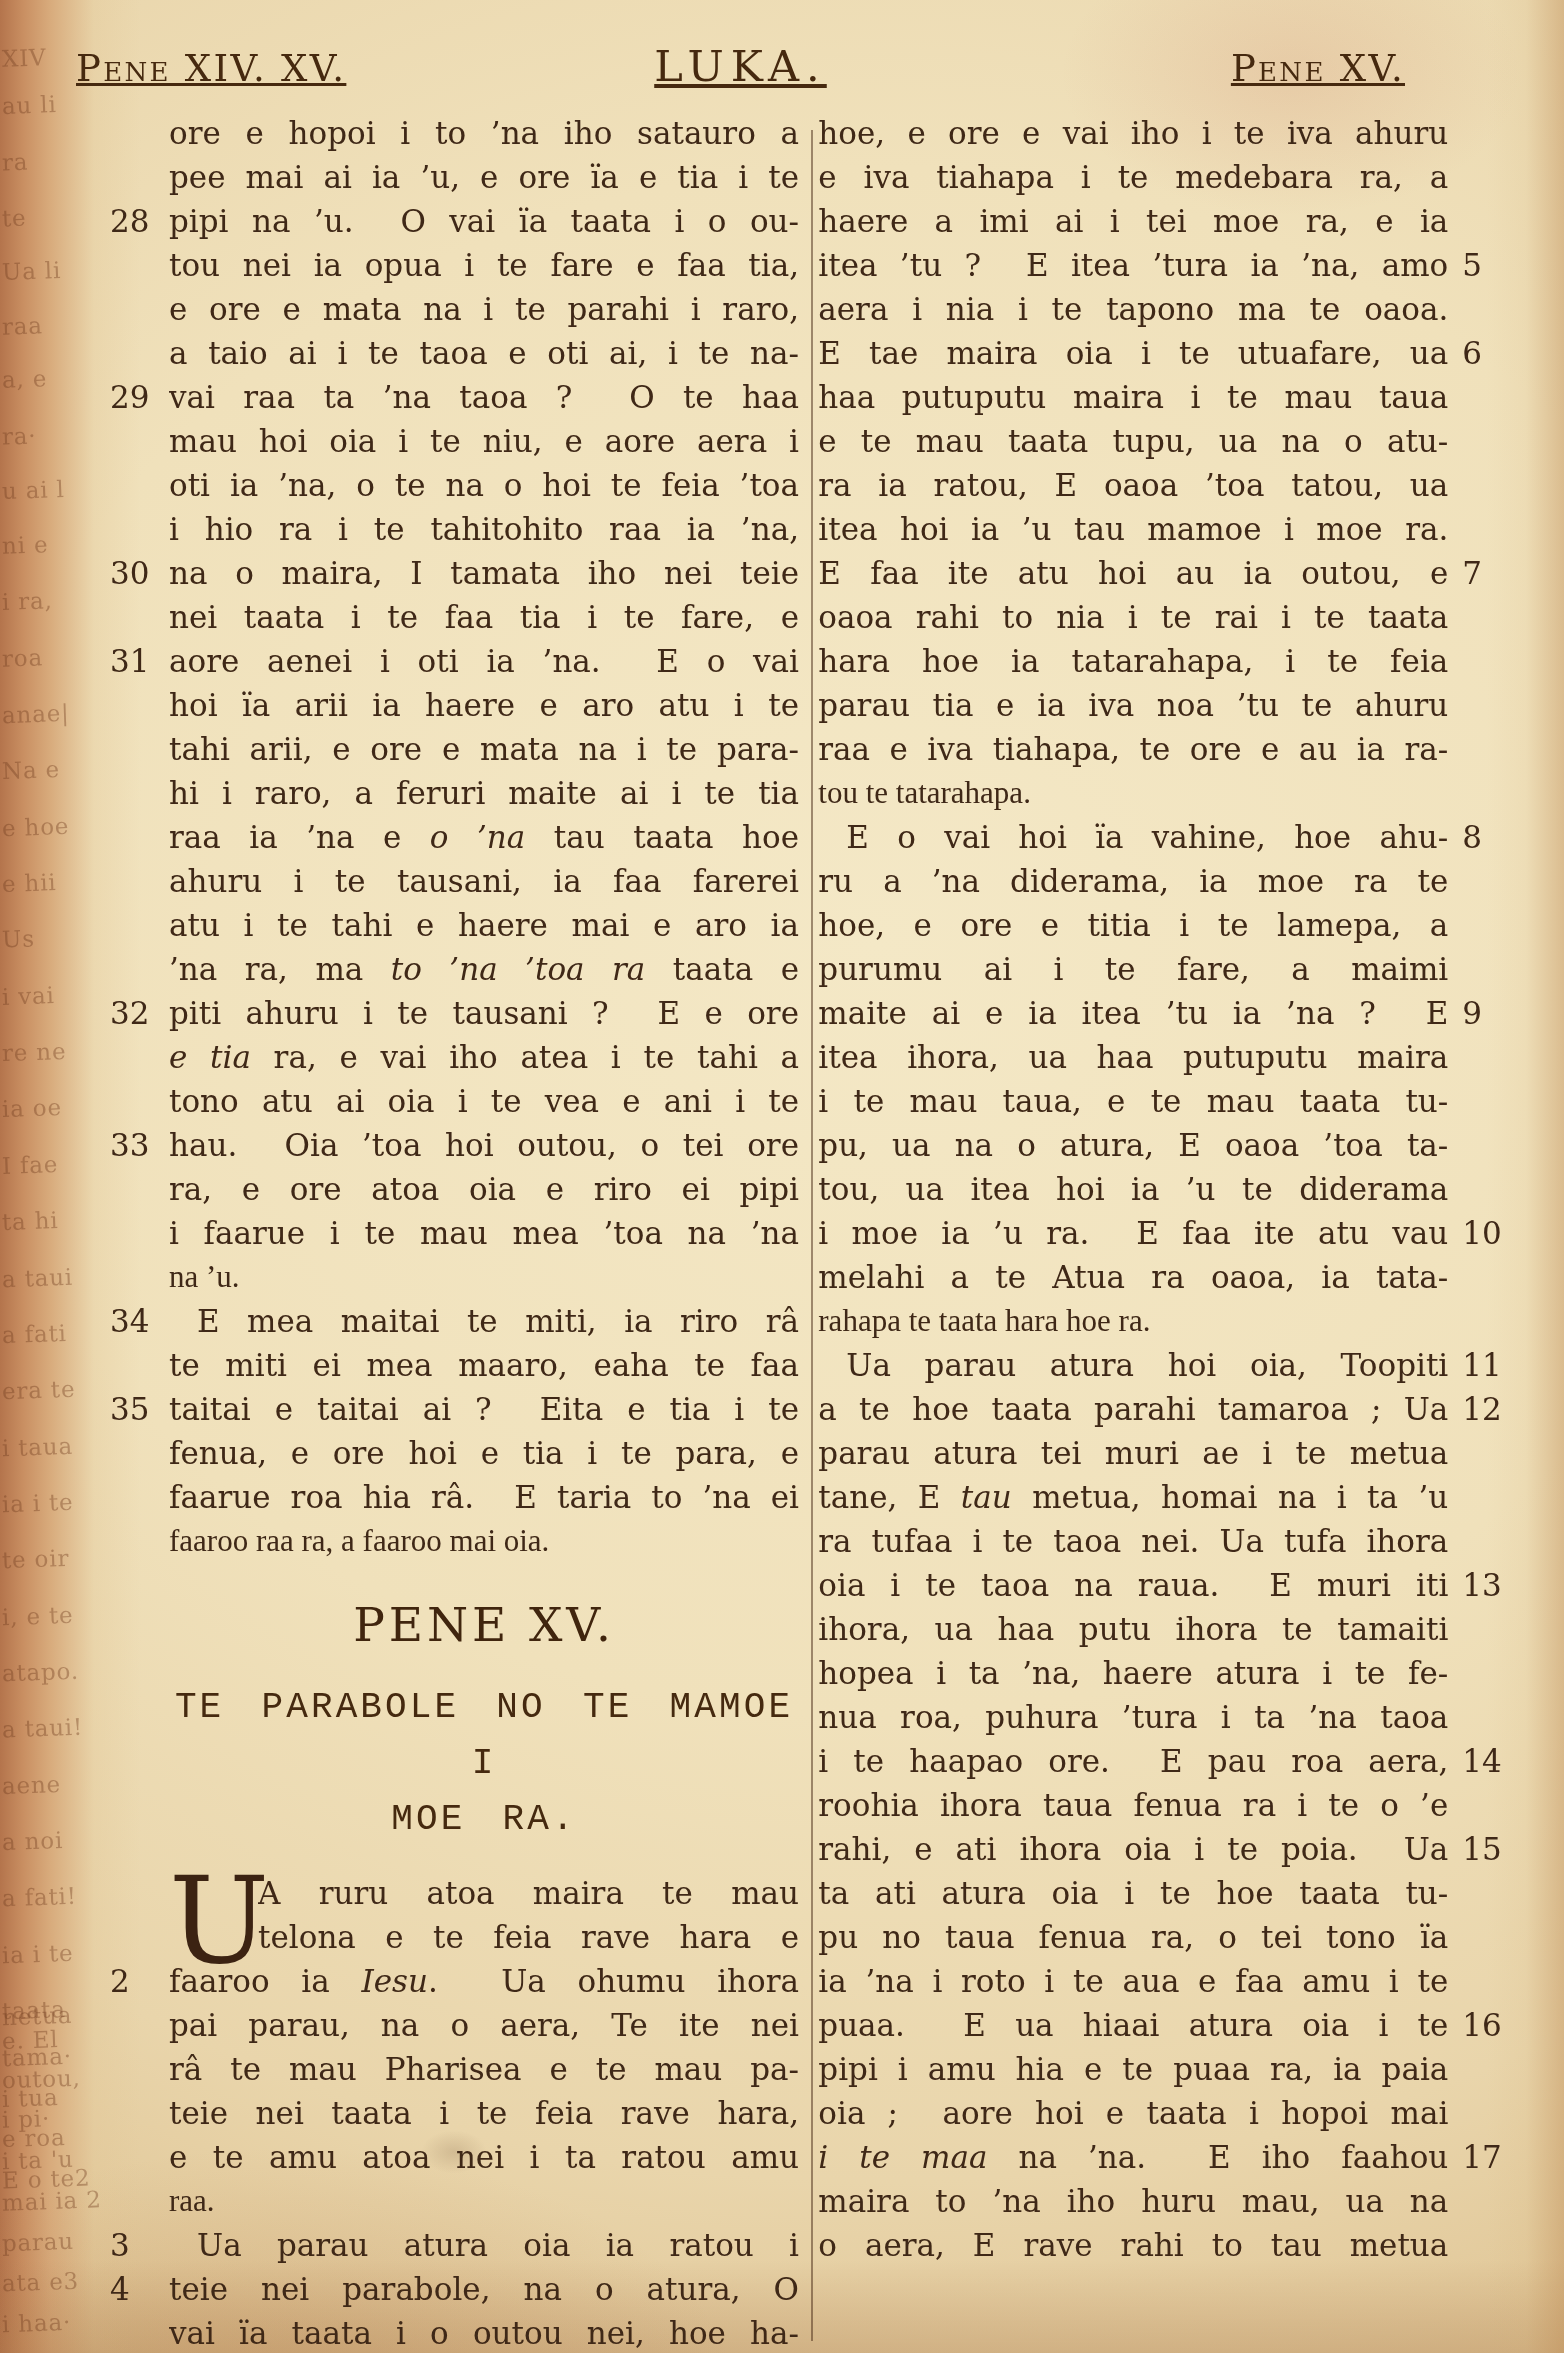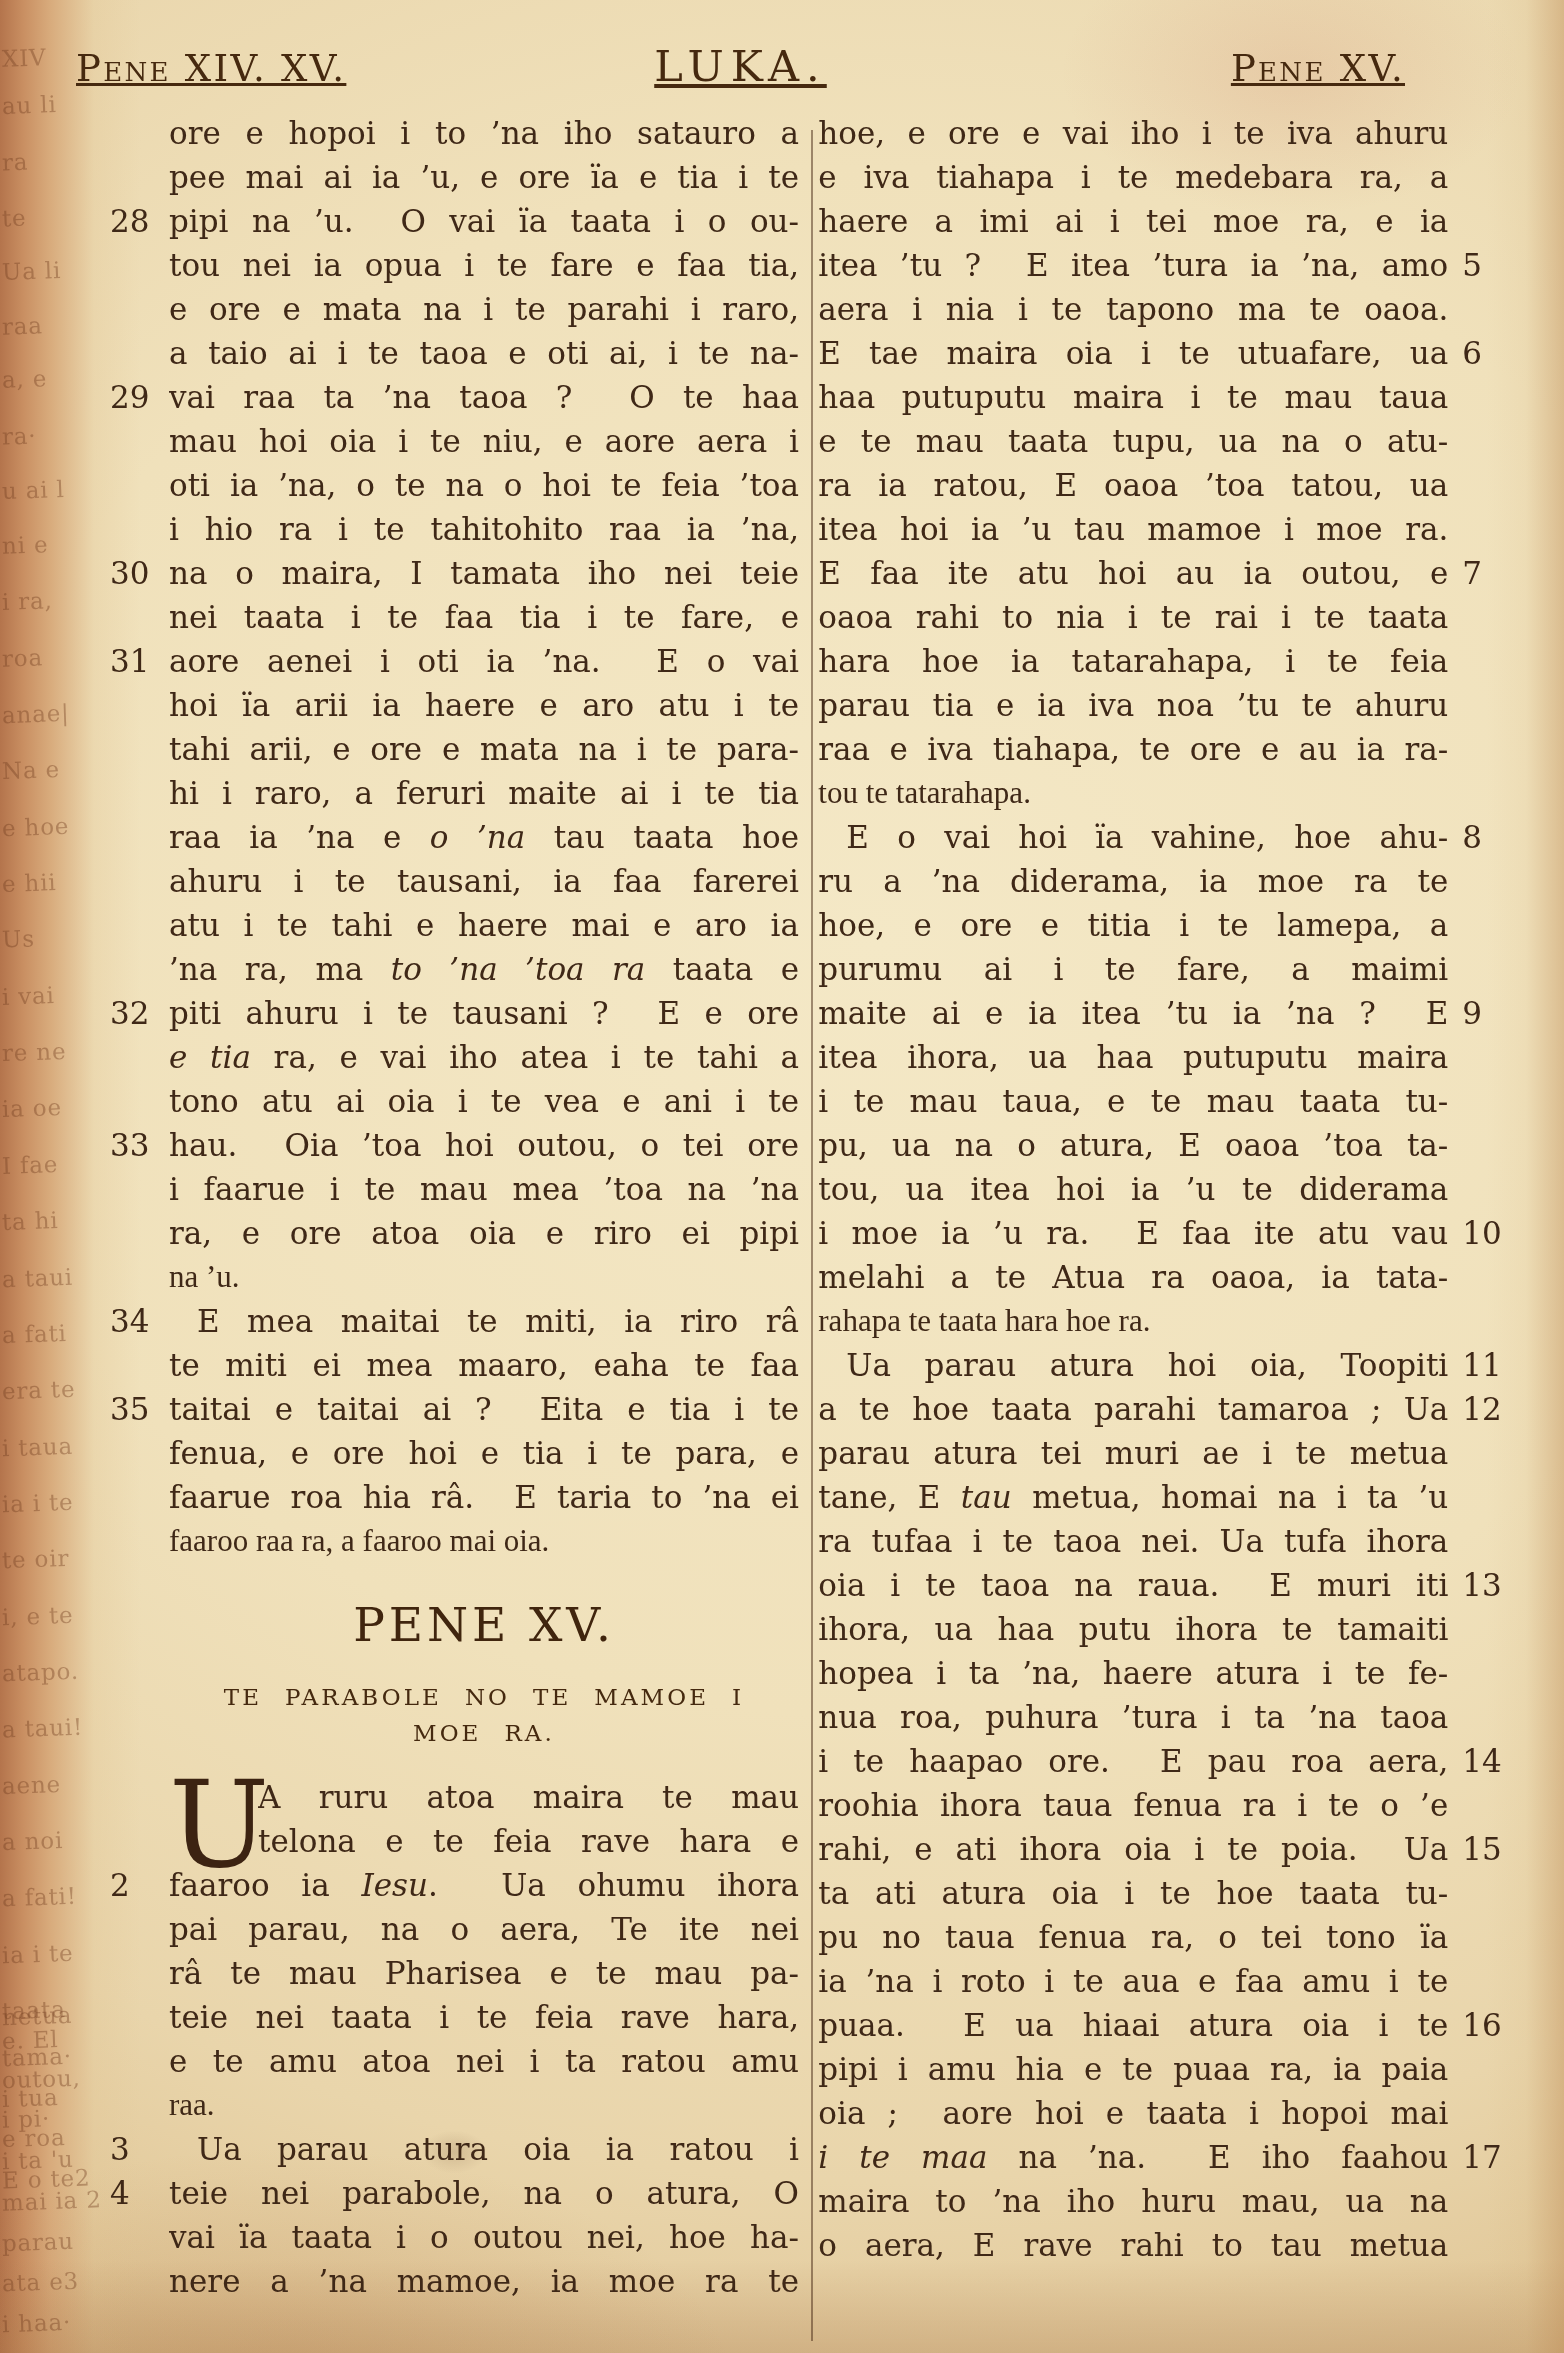--- a/index.html
+++ b/index.html
@@ -42,21 +42,21 @@
     white-space:pre-wrap;overflow:hidden;
   }
   .ltext.short{text-align-last:left;font-family:Liberation Serif, serif;}
   .ltext.ind{padding-left:28px;}
   .chapter-heading{
     margin:34px 0 28px 59px;text-align:center;
     font-size:47px;letter-spacing:3.9px;color:#40250e;
   }
   .section-heading{
     margin:0 0 23.5px 59px;text-align:center;
-    font-size:23px;letter-spacing:3.1px;word-spacing:12.5px;line-height:1.55;color:#45290f;
+    font-size:36px;letter-spacing:3.1px;word-spacing:12.5px;line-height:1.55;color:#45290f;font-family:Liberation Mono, monospace;
   }
   .dropgroup{position:relative;margin-left:59px;padding-left:89px;}
   .dropcap{
     position:absolute;left:0;top:-9.4px;font-size:119px;line-height:1;color:#3c2312;
   }
   .dline{
     height:44px;font-size:31px;line-height:44px;
     text-align:justify;text-align-last:justify;white-space:pre-wrap;overflow:hidden;
   }
   i{font-style:italic;}
@@ -219,25 +219,25 @@
         <div class="line">
           <span class="vnum"></span>
           <span class="ltext"><span>tono atu ai oia i te vea e ani i te</span></span>
         </div>
         <div class="line">
           <span class="vnum">33</span>
           <span class="ltext"><span>hau.  Oia ’toa hoi outou, o tei ore</span></span>
         </div>
         <div class="line">
           <span class="vnum"></span>
+          <span class="ltext"><span>ra, e ore atoa oia e riro ei pipi</span></span>
+        </div>
+        <div class="line">
+          <span class="vnum"></span>
           <span class="ltext"><span>i faarue i te mau mea ’toa na ’na</span></span>
-        </div>
-        <div class="line">
-          <span class="vnum"></span>
-          <span class="ltext"><span>ra, e ore atoa oia e riro ei pipi</span></span>
         </div>
         <div class="line">
           <span class="vnum"></span>
           <span class="ltext short"><span>na ’u.</span></span>
         </div>
         <div class="line">
           <span class="vnum">34</span>
           <span class="ltext ind"><span>E mea maitai te miti, ia riro râ</span></span>
         </div>
         <div class="line">

